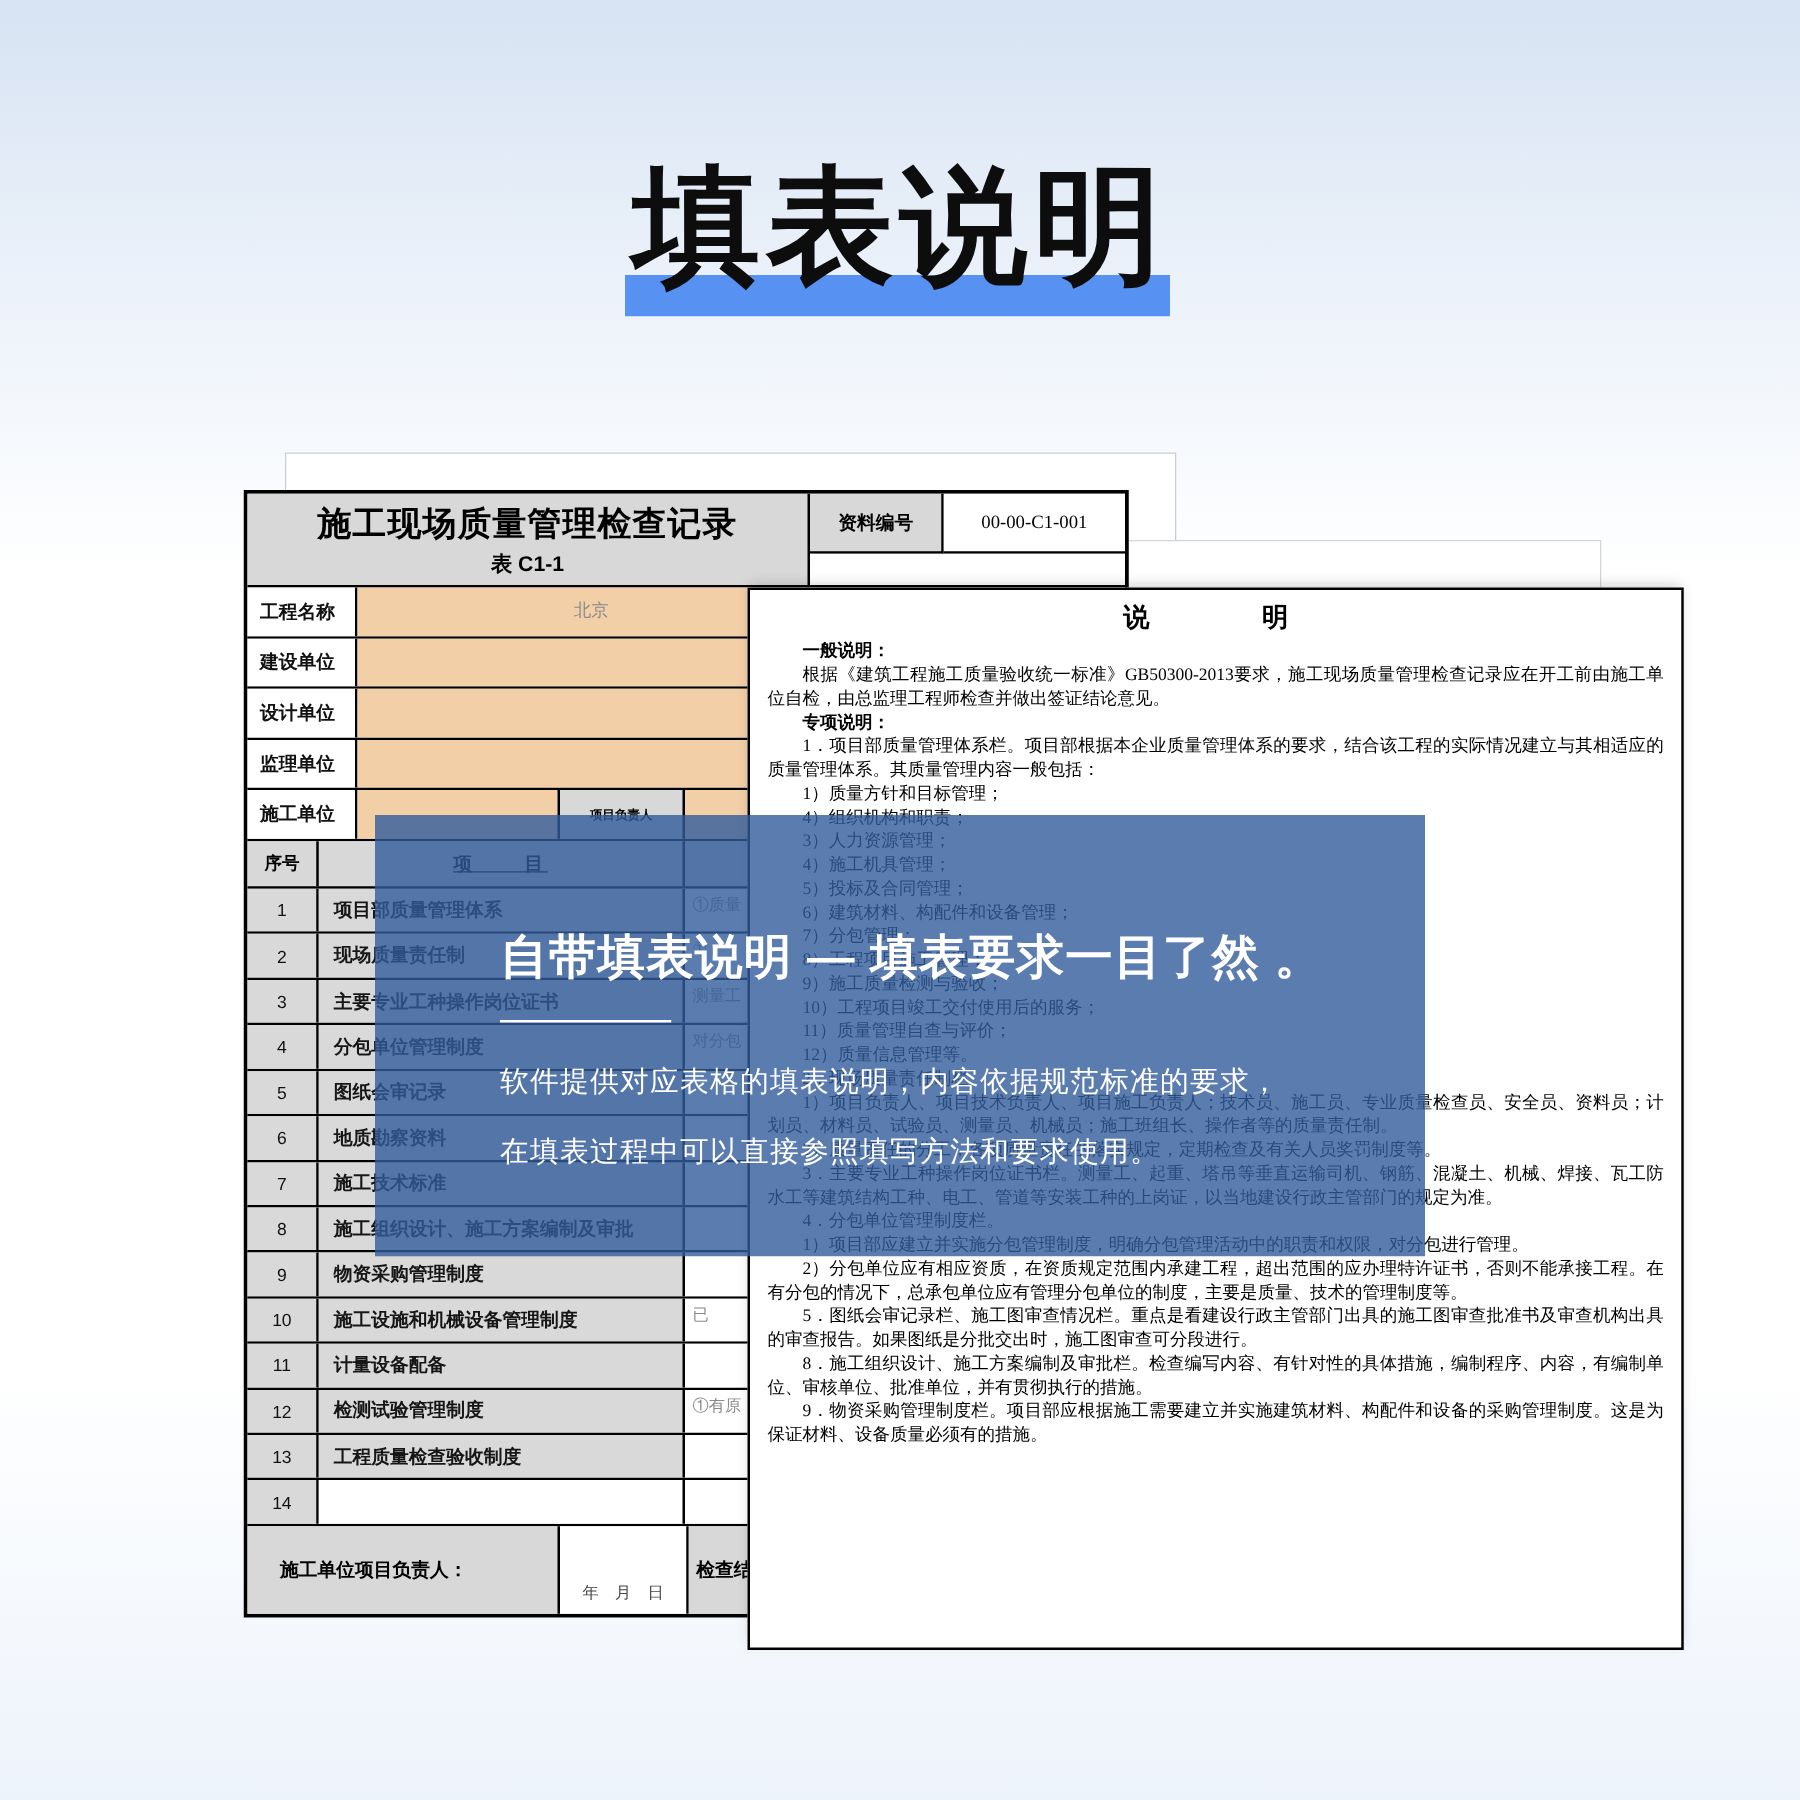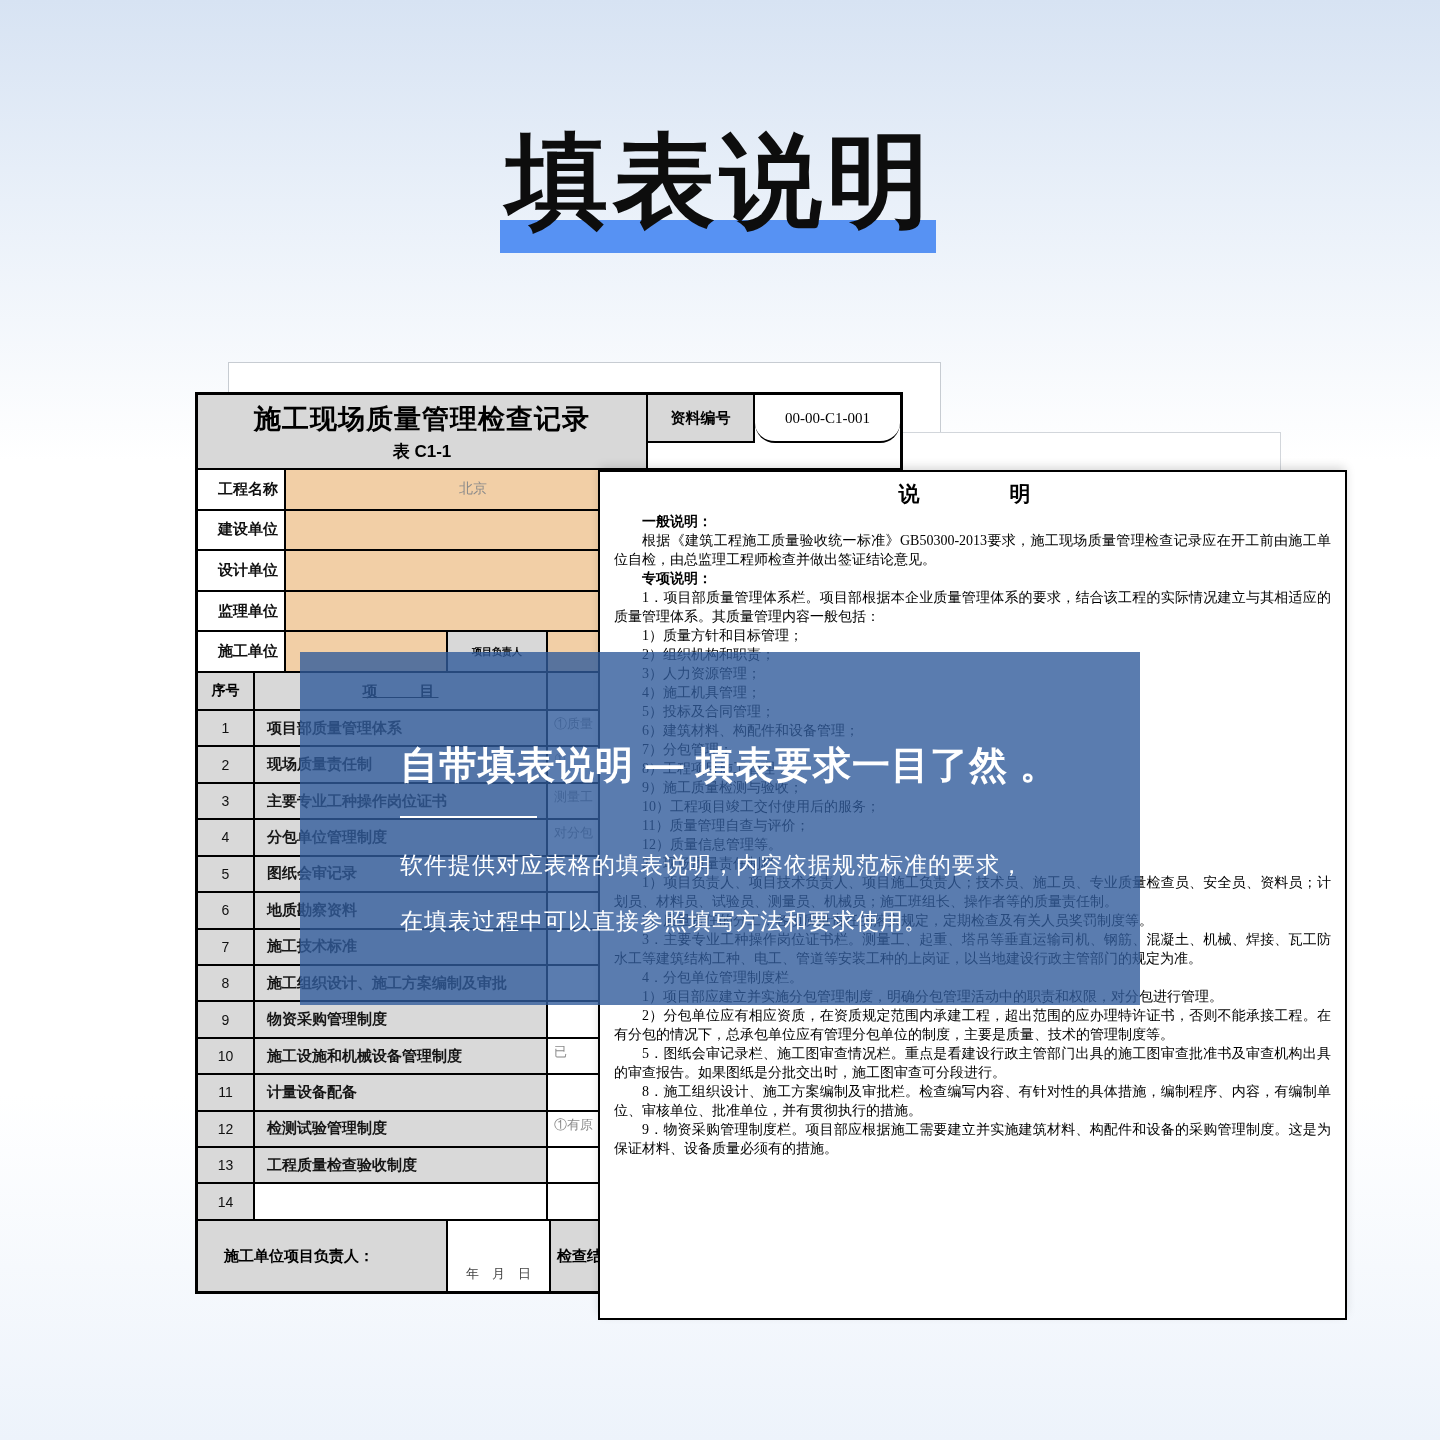--- a/index.html
+++ b/index.html
@@ -43,30 +43,30 @@
   .f-title { font-size:27px; font-weight:700; color:#000; letter-spacing:1px; }
   .f-subtitle { font-size:17px; font-weight:700; margin-top:3px; }
 
   .f-docno-label { left:450px; top:0; width:107px; height:48px; background:#d8d8d8;
                    border-right:2px solid #000; border-bottom:2px solid #000;
                    display:flex; align-items:center; justify-content:center;
                    font-size:15px; font-weight:600; }
   .f-docno-value { left:557px; top:0; width:145px; height:48px; background:#fff;
                    border-bottom:2px solid #000;
                    display:flex; align-items:center; justify-content:center;
-                   font-family:"Liberation Serif","DejaVu Serif",serif; font-size:15px;border-radius:20px; }
+                   font-family:"Liberation Serif","DejaVu Serif",serif; font-size:15px; }
   .f-docno-row2  { left:450px; top:48px; width:252px; height:27px; background:#fff;
                    border-bottom:2px solid #000; }
 
   .info-rows { position:absolute; left:0; top:75px; width:702px; height:203px;
                display:flex; flex-direction:column; }
   .irow { flex:1; display:flex; border-bottom:2px solid #000; }
   .irow:last-child { border-bottom:2px solid #000; }
   .i-label { width:88px; background:#fff; border-right:2px solid #000;
-             display:flex; align-items:center; padding-left:20px;
+             display:flex; align-items:center; padding-left:10px;
              font-size:15px; font-weight:700; color:#111; }
   .i-value { flex:1; background:#f2cfa6; display:flex; align-items:center; }
   .i-value.centered { justify-content:center; padding-right:240px;
              font-family:"Liberation Serif","DejaVu Serif",serif; font-size:14px; color:#8a8a8a; }
   .i-sub-tan { width:160px; background:#f2cfa6; }
   .i-sub-label { width:102px; background:#d8d8d8; border-left:2px solid #000; border-right:2px solid #000;
              display:flex; align-items:center; justify-content:center;
              font-size:10px; font-weight:700; }
 
   .thead { position:absolute; left:0; top:278px; width:702px; height:38px;
@@ -254,21 +254,21 @@
     </div>
   </div>
 
   <div class="paper">
     <h2>说　　明</h2>
     <p class="b">一般说明：</p>
     <p>根据《建筑工程施工质量验收统一标准》GB50300-2013要求，施工现场质量管理检查记录应在开工前由施工单位自检，由总监理工程师检查并做出签证结论意见。</p>
     <p class="b">专项说明：</p>
     <p>1．项目部质量管理体系栏。项目部根据本企业质量管理体系的要求，结合该工程的实际情况建立与其相适应的质量管理体系。其质量管理内容一般包括：</p>
     <p>1）质量方针和目标管理；</p>
-    <p>2）组织机构和职责；</p>
+    <p>4）组织机构和职责；</p>
     <p>3）人力资源管理；</p>
     <p>4）施工机具管理；</p>
     <p>5）投标及合同管理；</p>
     <p>6）建筑材料、构配件和设备管理；</p>
     <p>7）分包管理；</p>
     <p>8）工程项目施工管理；</p>
     <p>9）施工质量检测与验收；</p>
     <p>10）工程项目竣工交付使用后的服务；</p>
     <p>11）质量管理自查与评价；</p>
     <p>12）质量信息管理等。</p>

